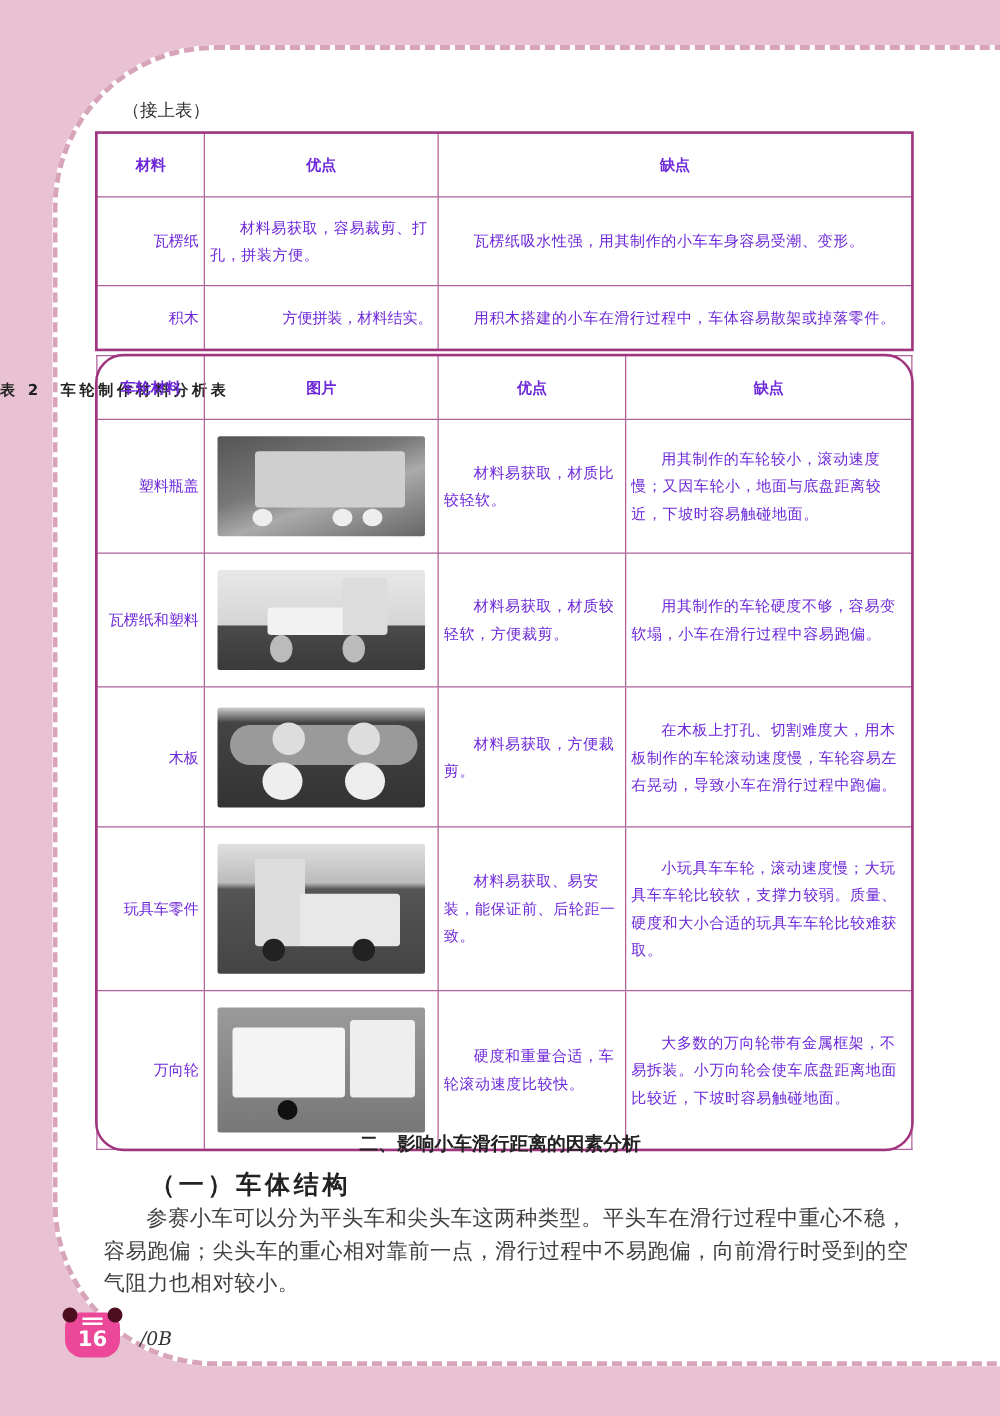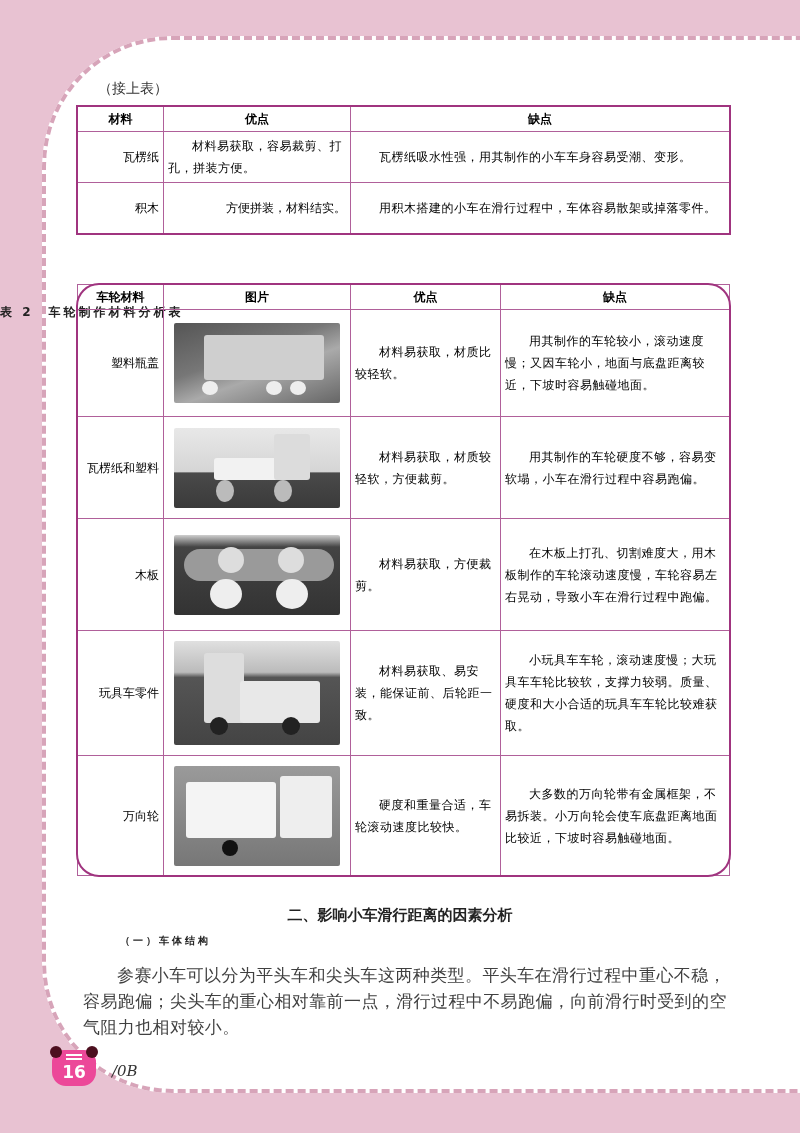--- a/index.html
+++ b/index.html
@@ -2,38 +2,38 @@
 <html><head>
 <meta charset="utf-8">
 <style>
   html,body{margin:0;padding:0;}
   body{width:800px;height:1133px;position:relative;overflow:hidden;background:#e8c2d2;font-family:"DejaVu Sans","Liberation Sans",sans-serif;color:#222;}
   .panel{position:absolute;left:42px;top:36px;width:780px;height:1057px;background:#fff;border-radius:130px 0 0 130px;}
   .dash{position:absolute;left:42px;top:36px;width:780px;height:1057px;border-radius:130px 0 0 130px;border:4px dashed #d7a4b9;border-right:none;box-sizing:border-box;pointer-events:none;}
   .abs{position:absolute;}
   .cont{left:98px;top:80px;font-size:14px;color:#333;}
   table{border-collapse:collapse;position:absolute;table-layout:fixed;}
-  td,th{border:1px solid #b0609a;font-size:12px;line-height:22px;color:#000000;padding:0 4px;vertical-align:middle;margin-top:40px;}
+  td,th{border:1px solid #b0609a;font-size:12px;line-height:22px;color:#6d28d9;padding:13px 4px;vertical-align:middle;margin-top:40px;}
   th{font-weight:bold;text-align:center;height:24px;}
   .outer{outline:2px solid #a0347f;outline-offset:-1px;}
   .c{text-align:right;}
   .ind{text-indent:2em;text-align:left;letter-spacing:0.5px;}
   #t1{left:77px;top:106px;width:652px;}
   #t2{left:77px;top:284px;width:652px;border-radius:22px;}
   .cap{left:0;width:800px;top:264px;text-align:left;font-size:12px;font-weight:bold;letter-spacing:3px;margin-top:40px;}
   .photo{width:166px;height:80px;margin:0 auto;border-radius:2px;position:relative;overflow:hidden;}
   .p1{background:linear-gradient(160deg,#555 0%,#777 40%,#aaa 60%,#666 100%);}
   .p2{background:linear-gradient(180deg,#e8e8e8 0%,#d5d5d5 55%,#4a4a4a 56%,#3a3a3a 100%);}
   .p3{background:linear-gradient(180deg,#cfcfcf 0%,#444 15%,#333 100%);}
   .p4{background:linear-gradient(180deg,#e0e0e0 0%,#bbb 30%,#555 35%,#444 100%);}
   .p5{background:linear-gradient(180deg,#9a9a9a 0%,#777 100%);}
   .shape{position:absolute;background:#e6e6e6;border-radius:3px;}
   .wheel{position:absolute;border-radius:50%;background:#eee;}
   .h2{left:0;width:800px;top:906px;text-align:center;font-size:15px;font-weight:bold;}
-  .h3{left:120px;top:934px;font-size:10px;font-weight:bold;letter-spacing:3px;}
+  .h3{left:120px;top:934px;font-size:20px;font-weight:bold;letter-spacing:3px;}
   .para{left:83px;top:962px;width:650px;font-size:17px;line-height:26px;color:#404040;text-indent:2em;letter-spacing:0.4px;}
   .badge{left:52px;top:1050px;width:44px;height:36px;background:#ec4899;border-radius:12px 12px 14px 14px;}
   .badge:before,.badge:after{content:"";position:absolute;top:-4px;width:12px;height:12px;border-radius:50%;background:#4d0f1f;}
   .badge:before{left:-2px;} .badge:after{right:-2px;}
   .badge span{position:absolute;left:0;width:44px;top:12px;text-align:center;color:#fff;font-size:17px;font-weight:bold;}
   .stripe{position:absolute;left:14px;top:4px;width:16px;height:2px;background:#fff;box-shadow:0 4px 0 #fff;}
   .hand{left:112px;top:1062px;font-size:15px;font-style:italic;color:#333;font-family:"DejaVu Serif",serif;}
 </style>
 </head>
 <body>

